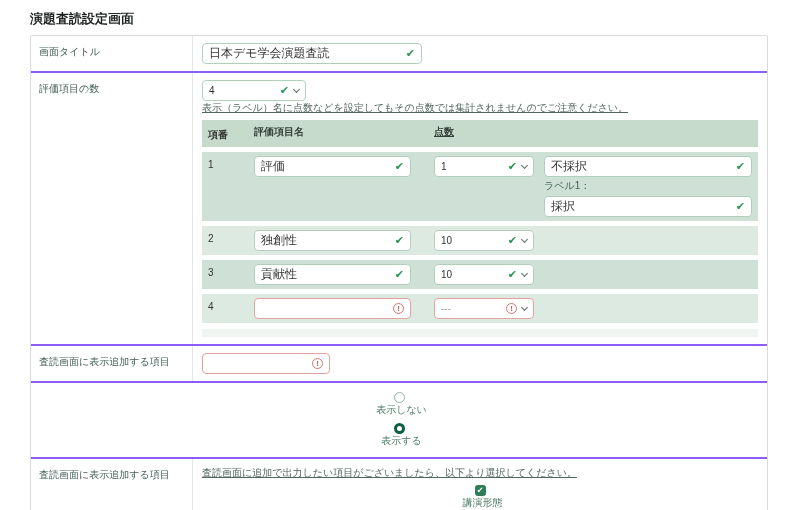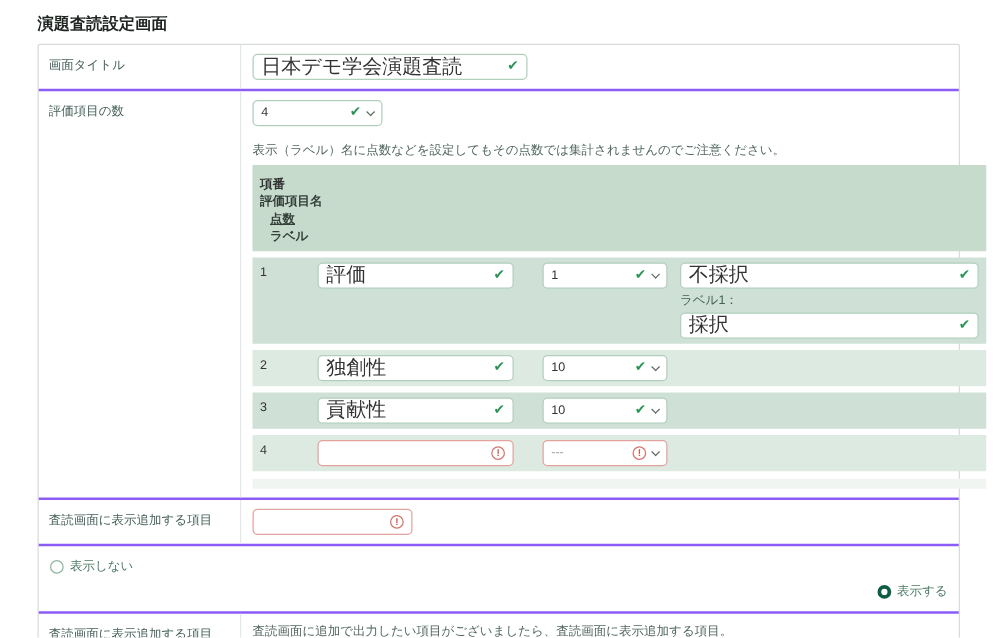--- a/index.html
+++ b/index.html
@@ -16,67 +16,67 @@
     margin-left:30px; width:738px;
     border:1px solid #d7dcda; border-radius:2px;
   }
   .form-row { display:flex; border-bottom:2px solid #8b5cf6; }
   .form-row:last-child { border-bottom:none; }
   .row-label {
     width:162px; min-width:162px; padding:9px 8px; color:#45605a;
     border-right:1px solid #e3e7e5;
   }
   .row-content { flex:1; padding:7px 9px; }
-  .note { color:#51665e; margin:12px 0 5px 0; }
+  .note { color:#51665e; margin:0 0 5px 0;text-decoration:underline; }
 
   
   .field {
     display:inline-flex; align-items:center; height:21px;
     background:#fff; border:1px solid #b2cfbe; border-radius:4px;
     padding:0 6px;
   }
   .field input {
     border:none; outline:none; background:transparent; flex:1; min-width:0;
-    font-size:16px; color:#333; font-family:Liberation Serif, serif; padding:0;
+    font-size:12px; color:#333; font-family:Liberation Serif, serif; padding:0;
   }
   .field.error { border-color:#e2a39e; }
   .check-ic { color:#2a9457; font-weight:bold; font-size:11px; line-height:1; }
   .err-ic {
     width:11px; height:11px; min-width:11px; border:1px solid #d4766f; border-radius:50%;
     color:#cc5a52; font-size:8px; line-height:10px; text-align:center; font-weight:bold;
   }
   .chev-ic {
     width:5px; height:5px; margin-left:5px; margin-top:-3px;
     border-right:1.4px solid #5c6b64; border-bottom:1.4px solid #5c6b64;
     transform:rotate(45deg);
   }
   .sel-text { flex:1; color:#333; }
   .sel-text.placeholder { color:#9aa6a0; }
 
   
   .itable { width:100%; margin-top:3px; }
   .it-head {
     display:flex; background:#c7dbcd; padding:5px 6px;
-    font-weight:bold; color:#343f3a;flex-direction:column;
+    font-weight:bold; color:#343f3a;
   }
   .it-row { display:flex; padding:4px 6px; margin-top:5px; align-items:flex-start; }
   .it-row.stripe-a { background:#cfe1d6; }
   .it-row.stripe-b { background:#ddeae1; }
   .col-no { width:46px; min-width:46px; padding-top:3px; color:#333; }
   .col-name { width:172px; min-width:172px; }
   .col-score { width:110px; min-width:110px; padding-left:8px;text-decoration:underline; }
   .col-label { flex:1; padding-left:8px; }
   .col-name .field { width:157px; }
   .col-score .field { width:100px; }
   .col-label .field { width:100%; display:flex;gap:16px; }
   .sub-label { color:#45605a; margin:2px 0 3px 0; }
   .tbl-footer { height:8px; background:#f1f5f2; margin-top:6px; }
 
   
-  .opt-line { display:flex; align-items:center; margin:2px 0 6px 0; }
+  .opt-line { display:flex; align-items:center; margin:2px 0 6px 0;flex-direction:column; }
   .opt-text { color:#4b7a65; margin-left:5px; }
   .radio {
     width:11px; height:11px; border-radius:50%; background:#fff;
     border:1px solid #8fb5a2;
   }
   .radio.checked { border:3.5px solid #0f5e41; }
   .checkbox {
     width:11px; height:11px; border-radius:2.5px; background:#fff;
     border:1px solid #a5c6b4; text-align:center; line-height:10px;
     font-size:8px; color:#fff; font-weight:bold;
@@ -109,21 +109,20 @@
         <span class="check-ic">✔</span>
         <span class="chev-ic"></span>
       </span>
       <div class="note">表示（ラベル）名に点数などを設定してもその点数では集計されませんのでご注意ください。</div>
 
       <div class="itable">
         <div class="it-head">
           <span class="col-no">項番</span>
           <span class="col-name">評価項目名</span>
           <span class="col-score">点数</span>
-          <span class="col-label">ラベル</span>
         </div>
 
         <div class="it-row stripe-a">
           <span class="col-no">1</span>
           <span class="col-name">
             <span class="field">
               <input value="評価" style="">
               <span class="check-ic">✔</span>
             </span>
           </span>
@@ -225,21 +224,21 @@
       <div class="opt-line" style="margin-bottom:2px;justify-content:flex-end;">
         <span class="radio checked"></span>
         <span class="opt-text">表示する</span>
       </div>
     </div>
   </div>
 
   <div class="form-row">
     <div class="row-label">査読画面に表示追加する項目</div>
     <div class="row-content">
-      <div class="note" style="margin-top:0;">査読画面に追加で出力したい項目がございましたら、査読画面に表示追加する項目。</div>
+      <div class="note" style="margin-top:0;">査読画面に追加で出力したい項目がございましたら、以下より選択してください。</div>
       <div class="opt-line check-line">
         <span class="checkbox checked">✔</span>
         <span class="opt-text">講演形態</span>
       </div>
 
     </div>
   </div>
 </div>
 
 </body></html>

